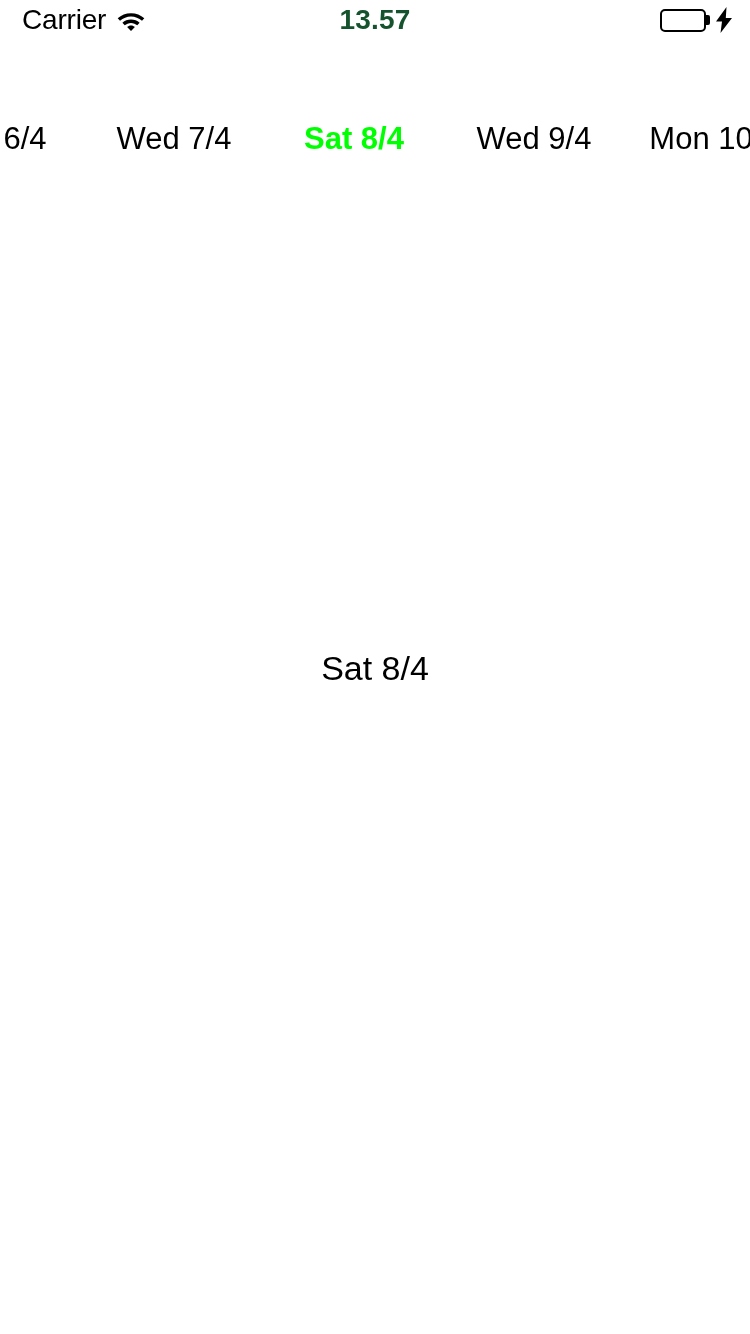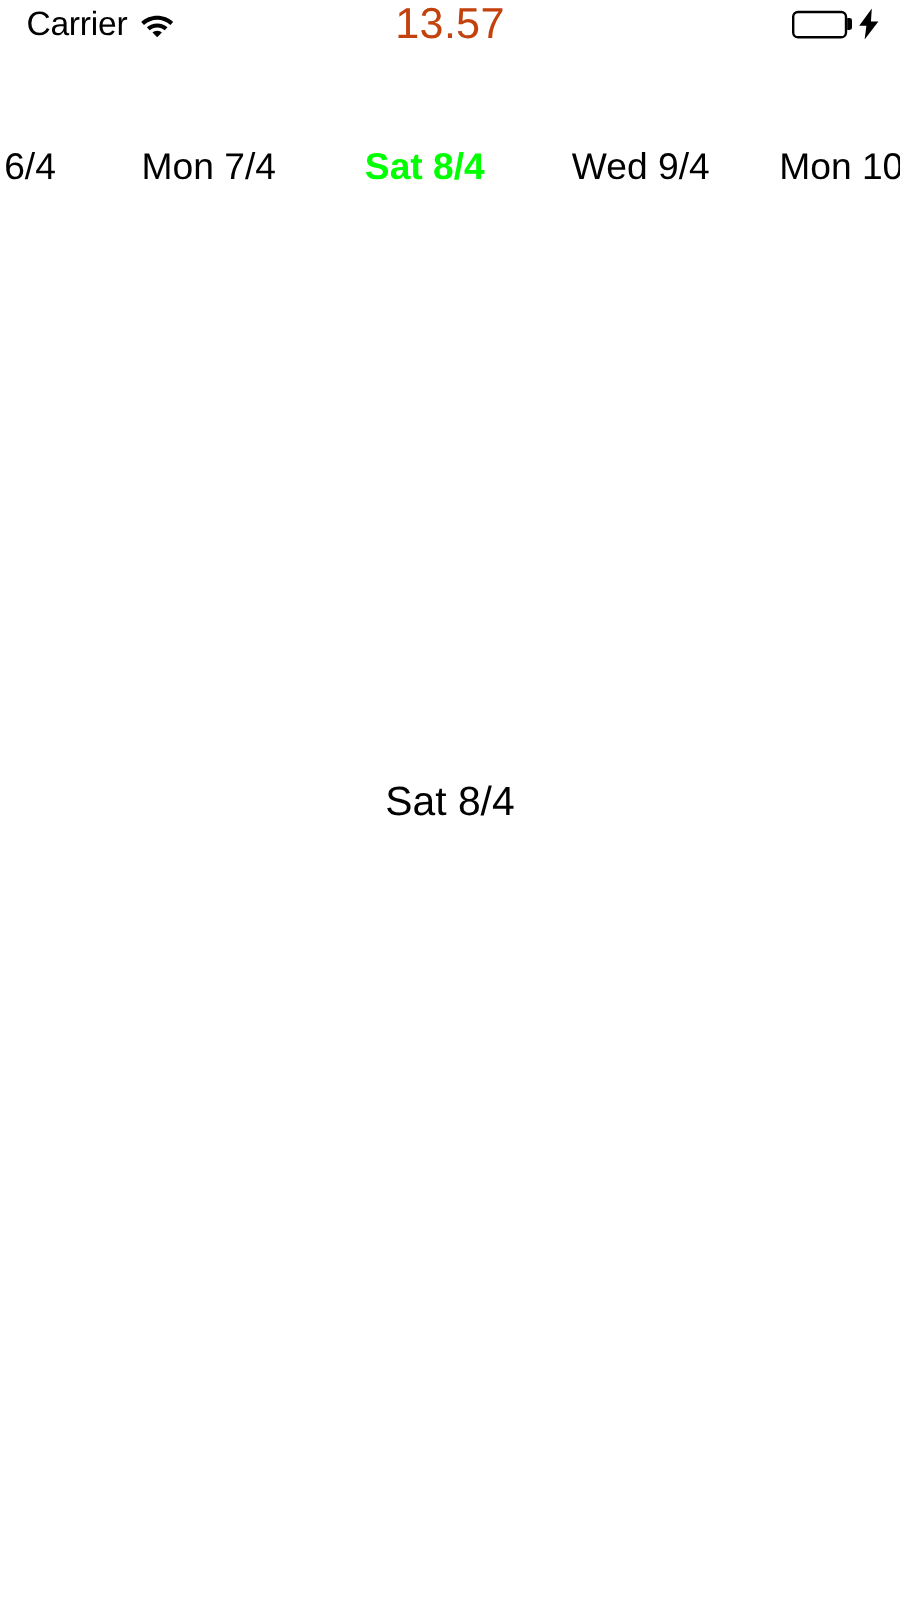--- a/index.html
+++ b/index.html
@@ -40,24 +40,24 @@
   }
   .wifi-icon { display:block; width:30px; height:22px; }
   .status-center {
     position:absolute;
     left:0; top:0;
     width:750px; height:40px;
     display:flex; align-items:center; justify-content:center;
     pointer-events:none;
   }
   .clock-label {
-    font-size:36px;
-    font-weight:normal;
+    font-size:28px;
+    font-weight:bold;
     letter-spacing:0.2px;
-    color:#c2410c;
+    color:#14532d;
     line-height:1;
   }
   .status-right {
     position:absolute;
     right:14px; top:0;
     height:40px;
     display:flex; align-items:center; gap:3px;
   }
   .battery {
     position:relative;
@@ -160,21 +160,21 @@
         <svg viewBox="0 0 20 26" width="20" height="26" aria-hidden="true">
           <path d="M12.5 0 2 14.5h6L6.5 26 18 11h-6.2L12.5 0z" fill="#000"></path>
         </svg>
       </span>
     </div>
 
   </div>
 
   <div class="date-strip">
     <button class="date-item i0">Thu 6/4</button>
-    <button class="date-item i1">Mon 7/4</button>
+    <button class="date-item i1">Wed 7/4</button>
     <button class="date-item i2 selected">Sat 8/4</button>
     <button class="date-item i3">Wed 9/4</button>
     <button class="date-item i4">Mon 10/4</button>
   </div>
 
   <div class="content">
     <div class="selected-day-label">Sat 8/4</div>
   </div>
 
 </div>

